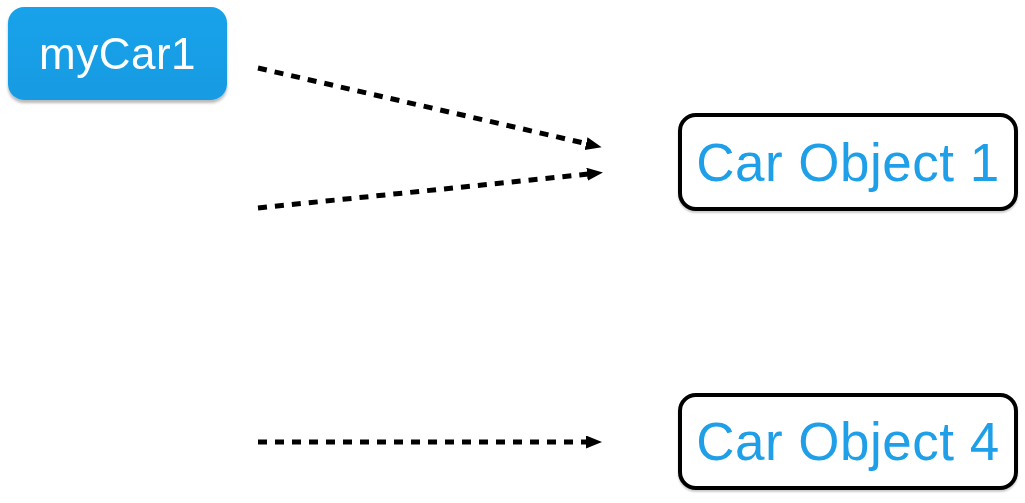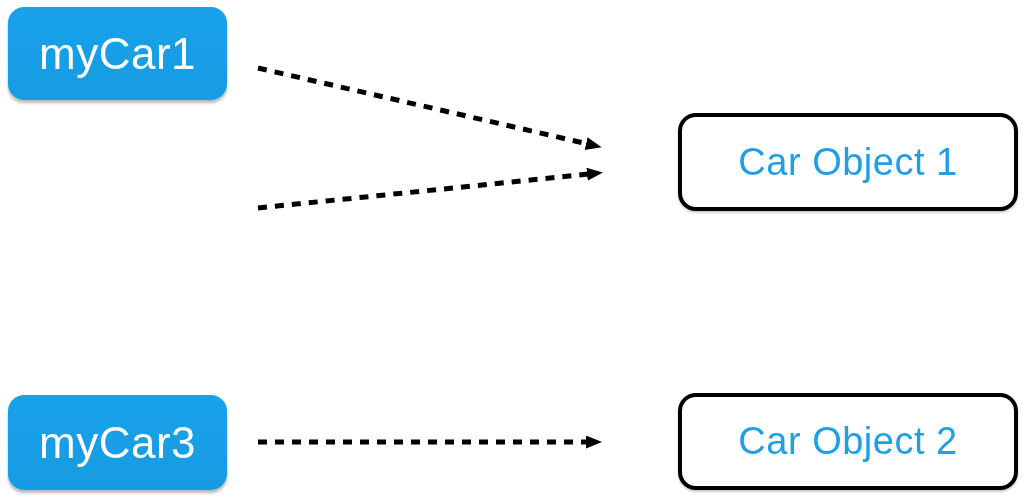--- a/index.html
+++ b/index.html
@@ -39,21 +39,21 @@
     width: 340px;
     height: 98px;
     background: #ffffff;
     border: 4px solid #000000;
     border-radius: 18px;
     box-shadow: 0 2px 2px rgba(0,0,0,0.2);
     display: flex;
     align-items: center;
     justify-content: center;
     color: #1e9fe8;
-    font-size: 38px;
+    font-size: 53px;
     letter-spacing: 0.5px;
   }
   .obj-box.o1 { top: 113px; }
   .obj-box.o2 { top: 393px; height: 97px; }
 
   .arrow-layer {
     position: absolute;
     left: 0; top: 0;
     width: 1025px;
     height: 503px;
@@ -63,30 +63,27 @@
 </head>
 <body>
 
 <div class="canvas">
 
   <div class="var-box v1">
     <span>myCar1</span>
   </div>
 
 
-  <div class="var-box v3">
-    <span>myCar3</span>
-  </div>
 
   <div class="obj-box o1">
     <span>Car Object 1</span>
   </div>
 
   <div class="obj-box o2">
-    <span>Car Object 2</span>
+    <span>Car Object 4</span>
   </div>
 
   <svg class="arrow-layer" viewBox="0 0 1025 503" xmlns="http://www.w3.org/2000/svg">
     <defs>
       <marker id="arrowhead" markerUnits="userSpaceOnUse" markerWidth="18" markerHeight="14" refX="2" refY="6.5" orient="auto">
         <polygon points="0,0 16,6.5 0,13" fill="#000000"></polygon>
       </marker>
     </defs>
     <line x1="258" y1="68" x2="588" y2="144" stroke="#000000" stroke-width="5" stroke-dasharray="9 8" marker-end="url(#arrowhead)"></line>
     <line x1="258" y1="208" x2="589" y2="174" stroke="#000000" stroke-width="5" stroke-dasharray="9 8" marker-end="url(#arrowhead)"></line>

